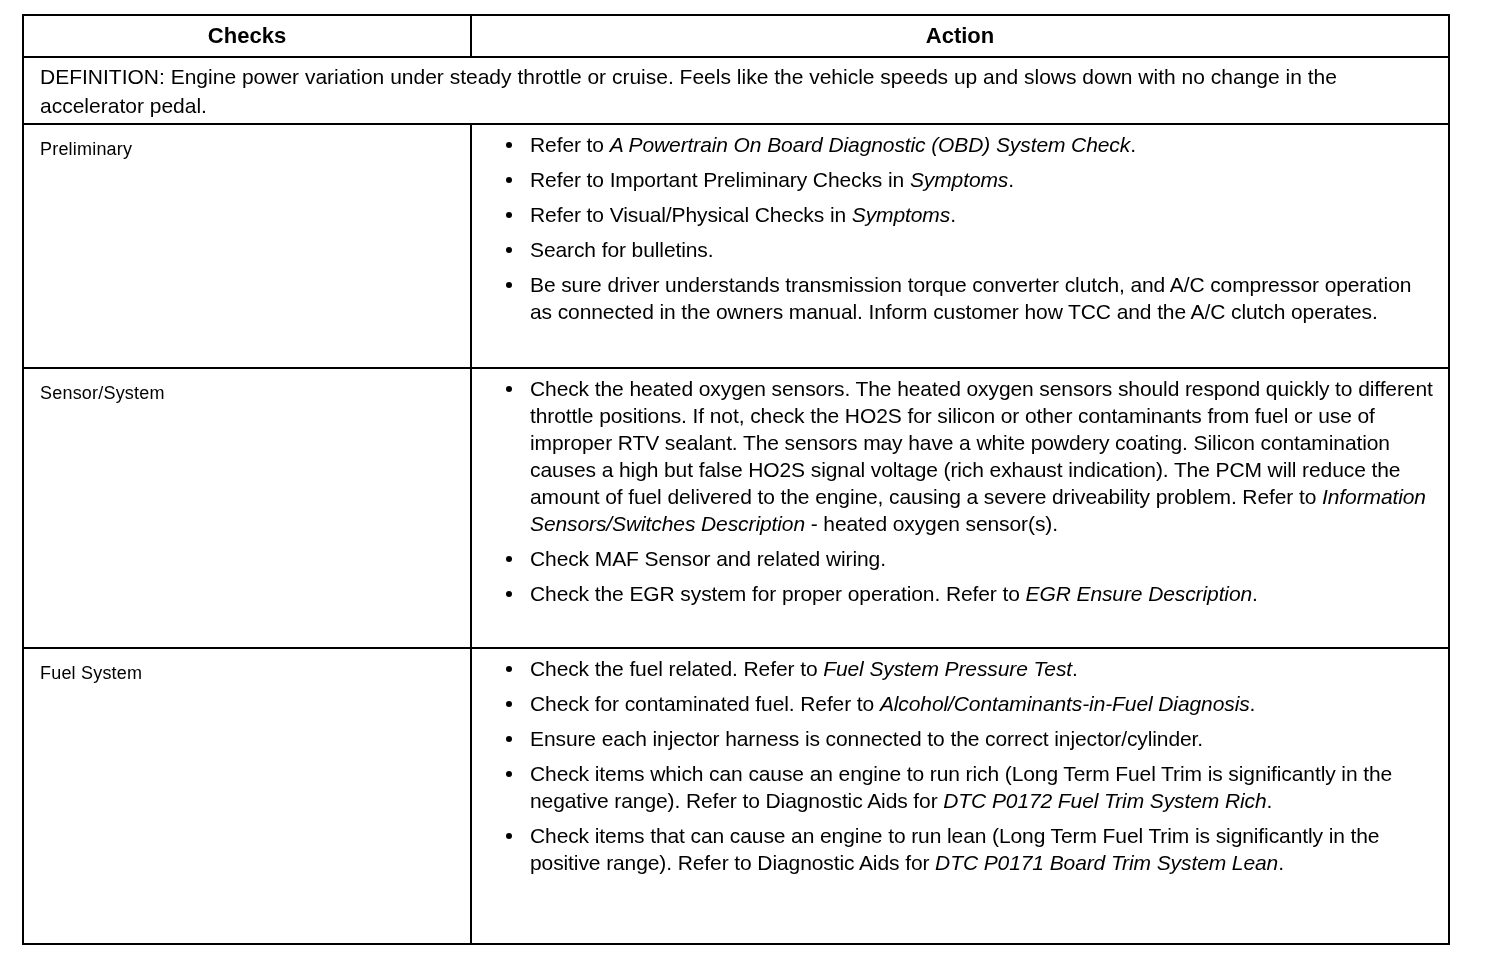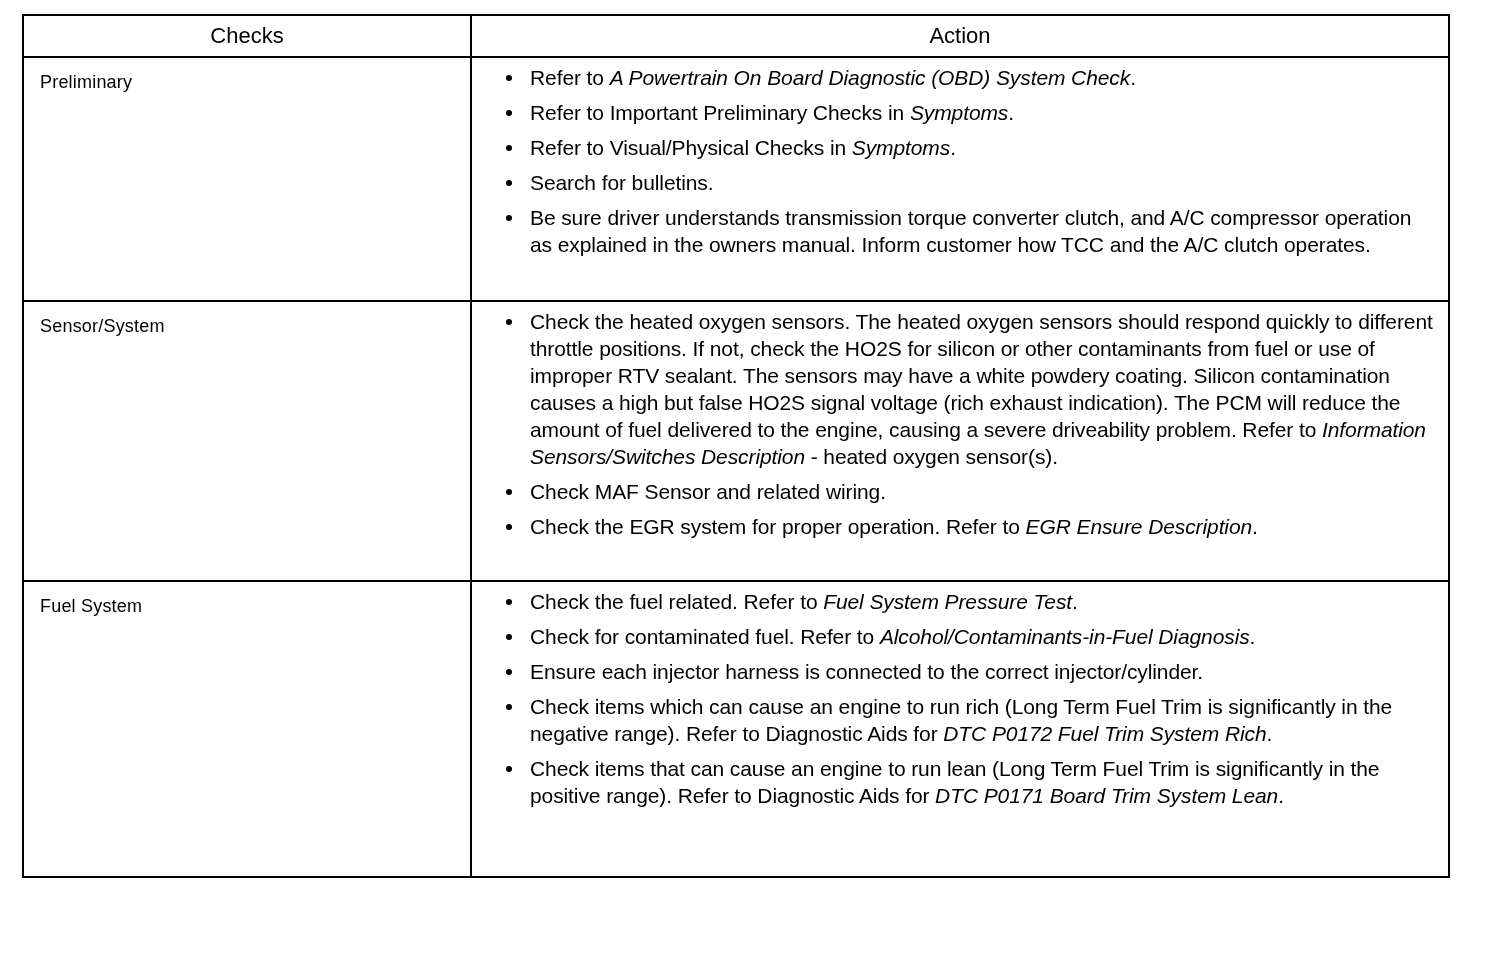--- a/index.html
+++ b/index.html
@@ -24,21 +24,21 @@
     table-layout: fixed;
   }
   .diag-table td, .diag-table th {
     border: 2px solid #000;
     vertical-align: top;
     padding: 0;
   }
   .col-checks { width: 448px; }
   .col-action { width: 978px; }
   .hdr {
-    font-weight: normal;
+    font-weight: bold;
     font-size: 22px;
     text-align: center;
     height: 40px;
     line-height: 40px;
     padding: 0;
     border-radius: 21px;
   }
   .def-cell {
     font-size: 21px;
     line-height: 29px;
@@ -90,30 +90,33 @@
     <col class="col-checks">
     <col class="col-action">
   </colgroup>
   <thead>
     <tr>
       <th class="hdr">Checks</th>
       <th class="hdr">Action</th>
     </tr>
   </thead>
   <tbody>
+    <tr>
+      <td colspan="2" class="def-cell">DEFINITION: Engine power variation under steady throttle or cruise. Feels like the vehicle speeds up and slows down with no change in the accelerator pedal.</td>
+    </tr>
 
     <tr class="row-prelim">
       <td class="check-label">Preliminary</td>
       <td class="action-cell">
         <ul class="bullets">
             <li><span class="bullet-dot"></span><span>Refer to </span><span class="it">A Powertrain On Board Diagnostic (OBD) System Check</span><span>.</span></li>
             <li><span class="bullet-dot"></span><span>Refer to Important Preliminary Checks in </span><span class="it">Symptoms</span><span>.</span></li>
             <li><span class="bullet-dot"></span><span>Refer to Visual/Physical Checks in </span><span class="it">Symptoms</span><span>.</span></li>
             <li><span class="bullet-dot"></span><span>Search for bulletins.</span></li>
-            <li><span class="bullet-dot"></span><span>Be sure driver understands transmission torque converter clutch, and A/C compressor operation as explained in the owners manual. Inform customer how TCC and the A/C clutch operates.</span></li>
+            <li><span class="bullet-dot"></span><span>Be sure driver understands transmission torque converter clutch, and A/C compressor operation as connected in the owners manual. Inform customer how TCC and the A/C clutch operates.</span></li>
           </ul>
       </td>
     </tr>
 
     <tr class="row-sensor">
       <td class="check-label">Sensor/System</td>
       <td class="action-cell">
         <ul class="bullets">
             <li><span class="bullet-dot"></span><span>Check the heated oxygen sensors. The heated oxygen sensors should respond quickly to different throttle positions. If not, check the HO2S for silicon or other contaminants from fuel or use of improper RTV sealant. The sensors may have a white powdery coating. Silicon contamination causes a high but false HO2S signal voltage (rich exhaust indication). The PCM will reduce the amount of fuel delivered to the engine, causing a severe driveability problem. Refer to </span><span class="it">Information Sensors/Switches Description</span><span> - heated oxygen sensor(s).</span></li>
             <li><span class="bullet-dot"></span><span>Check MAF Sensor and related wiring.</span></li>

